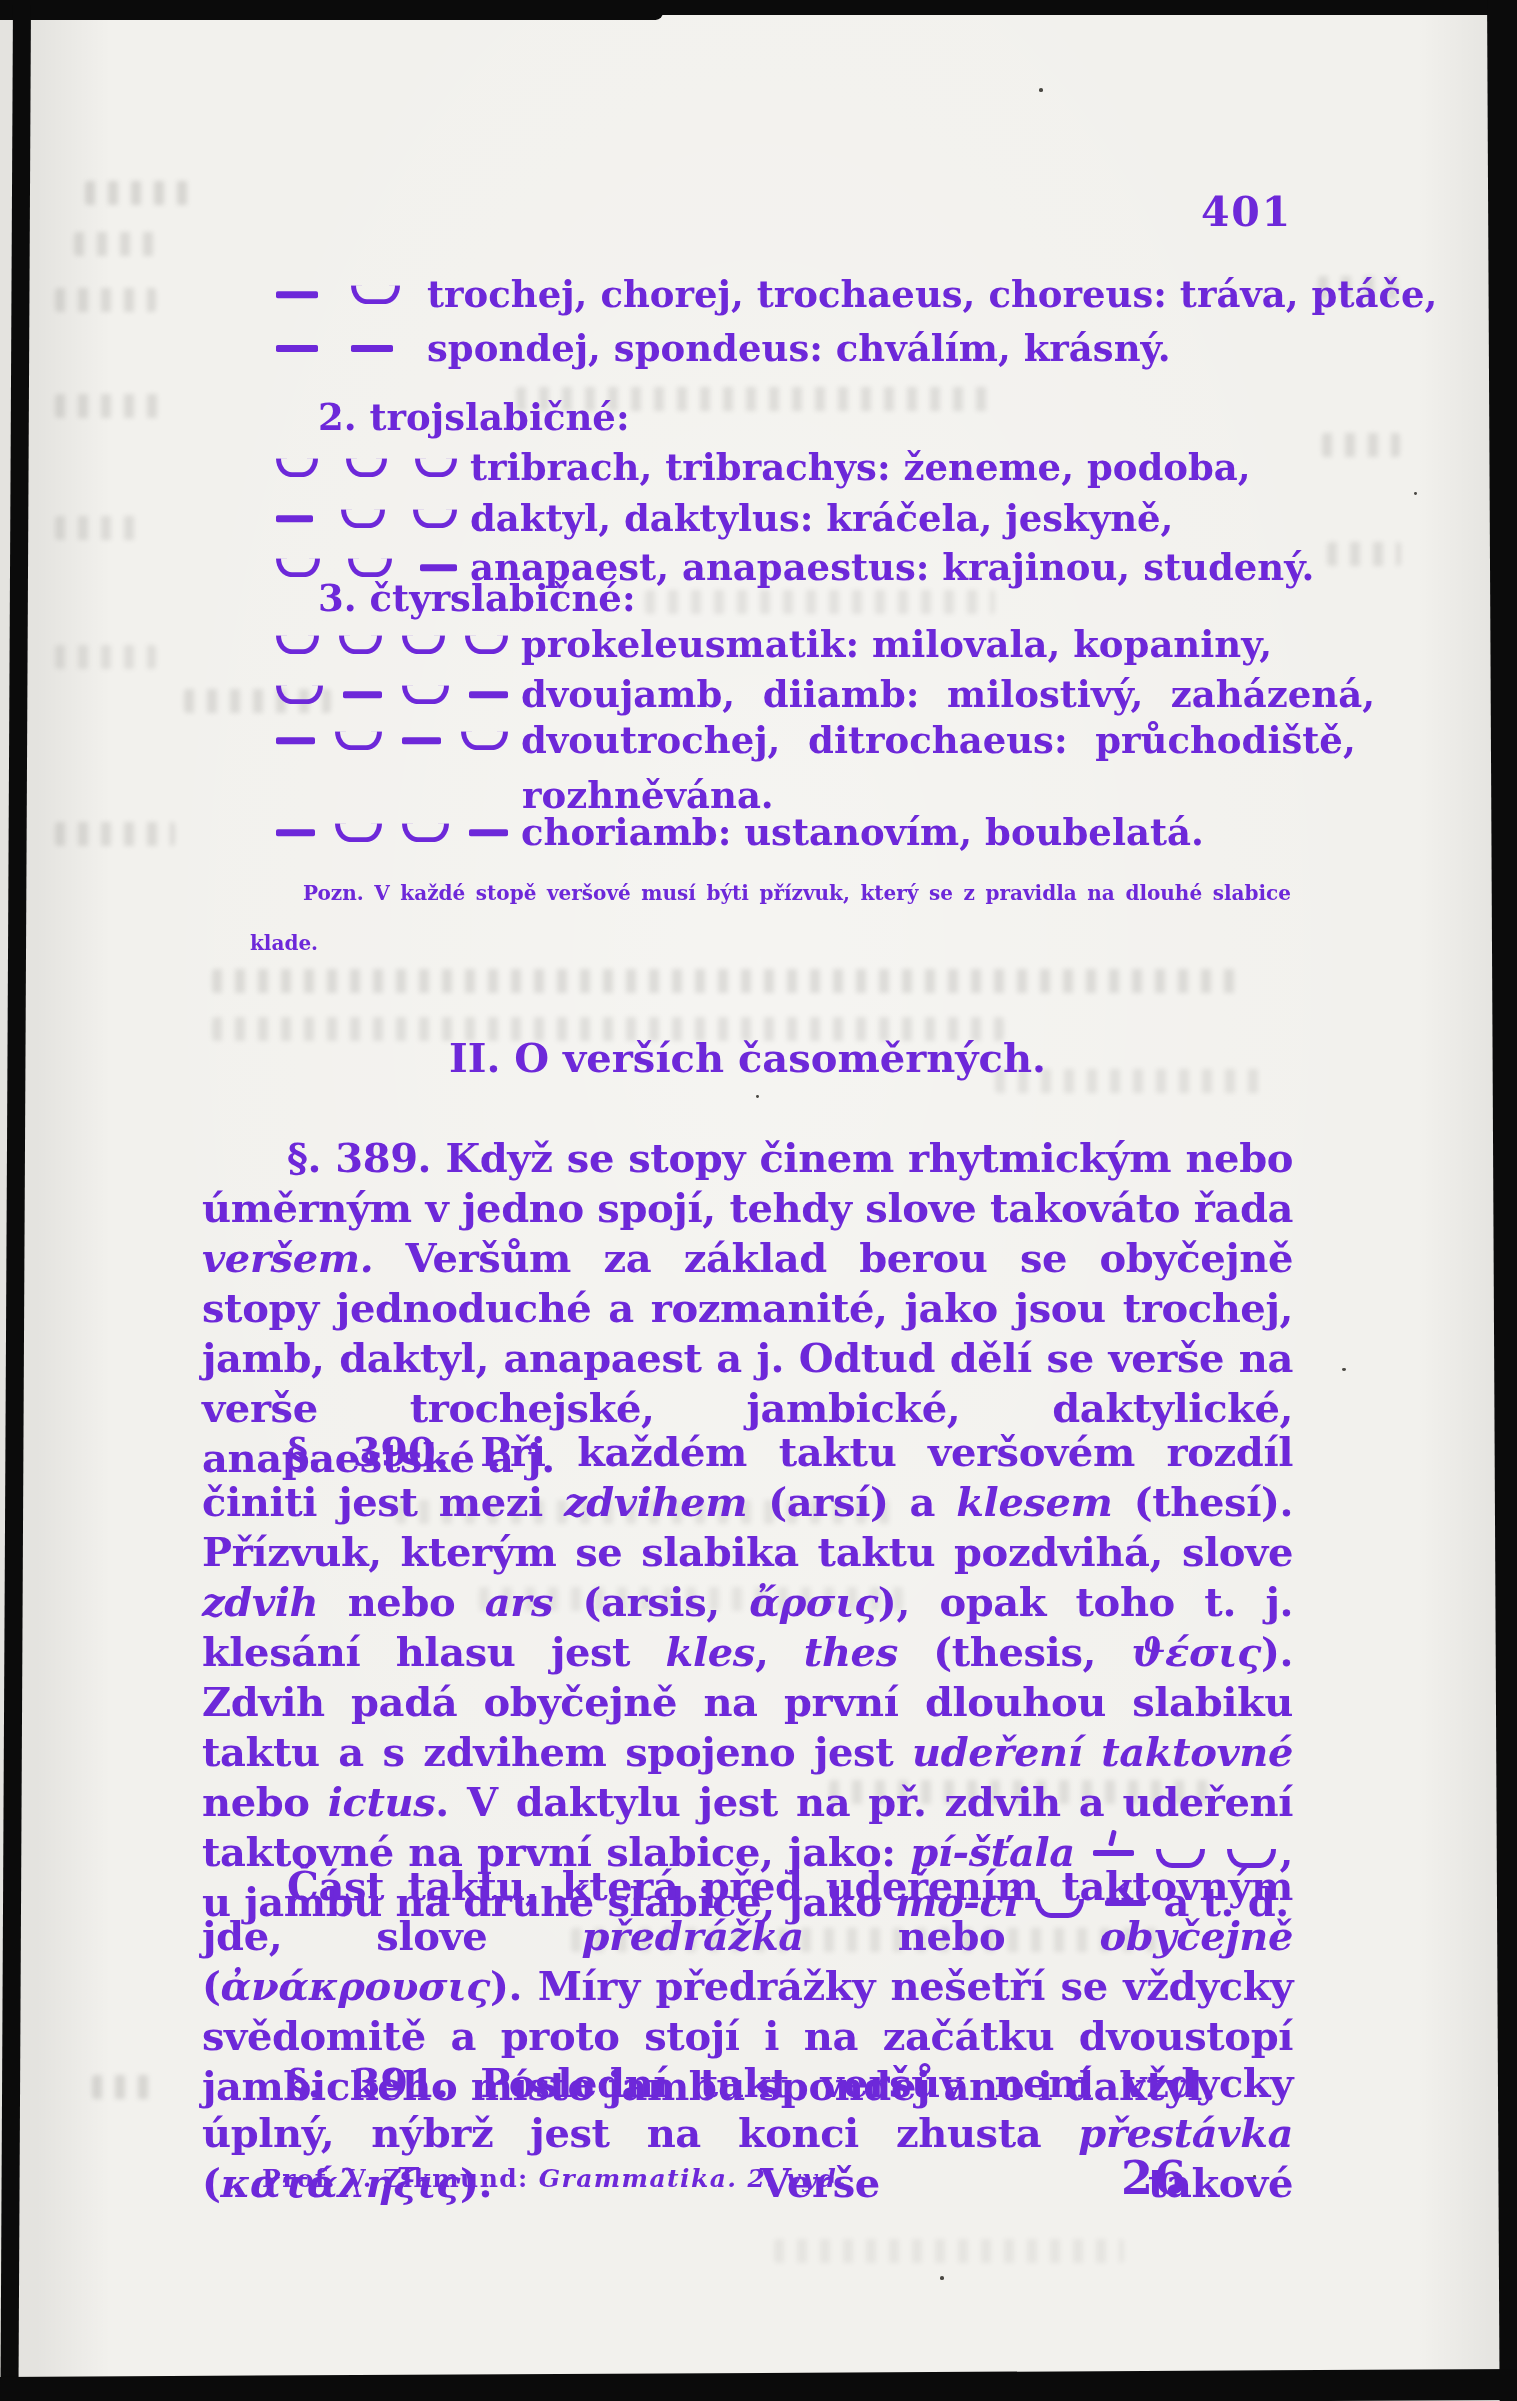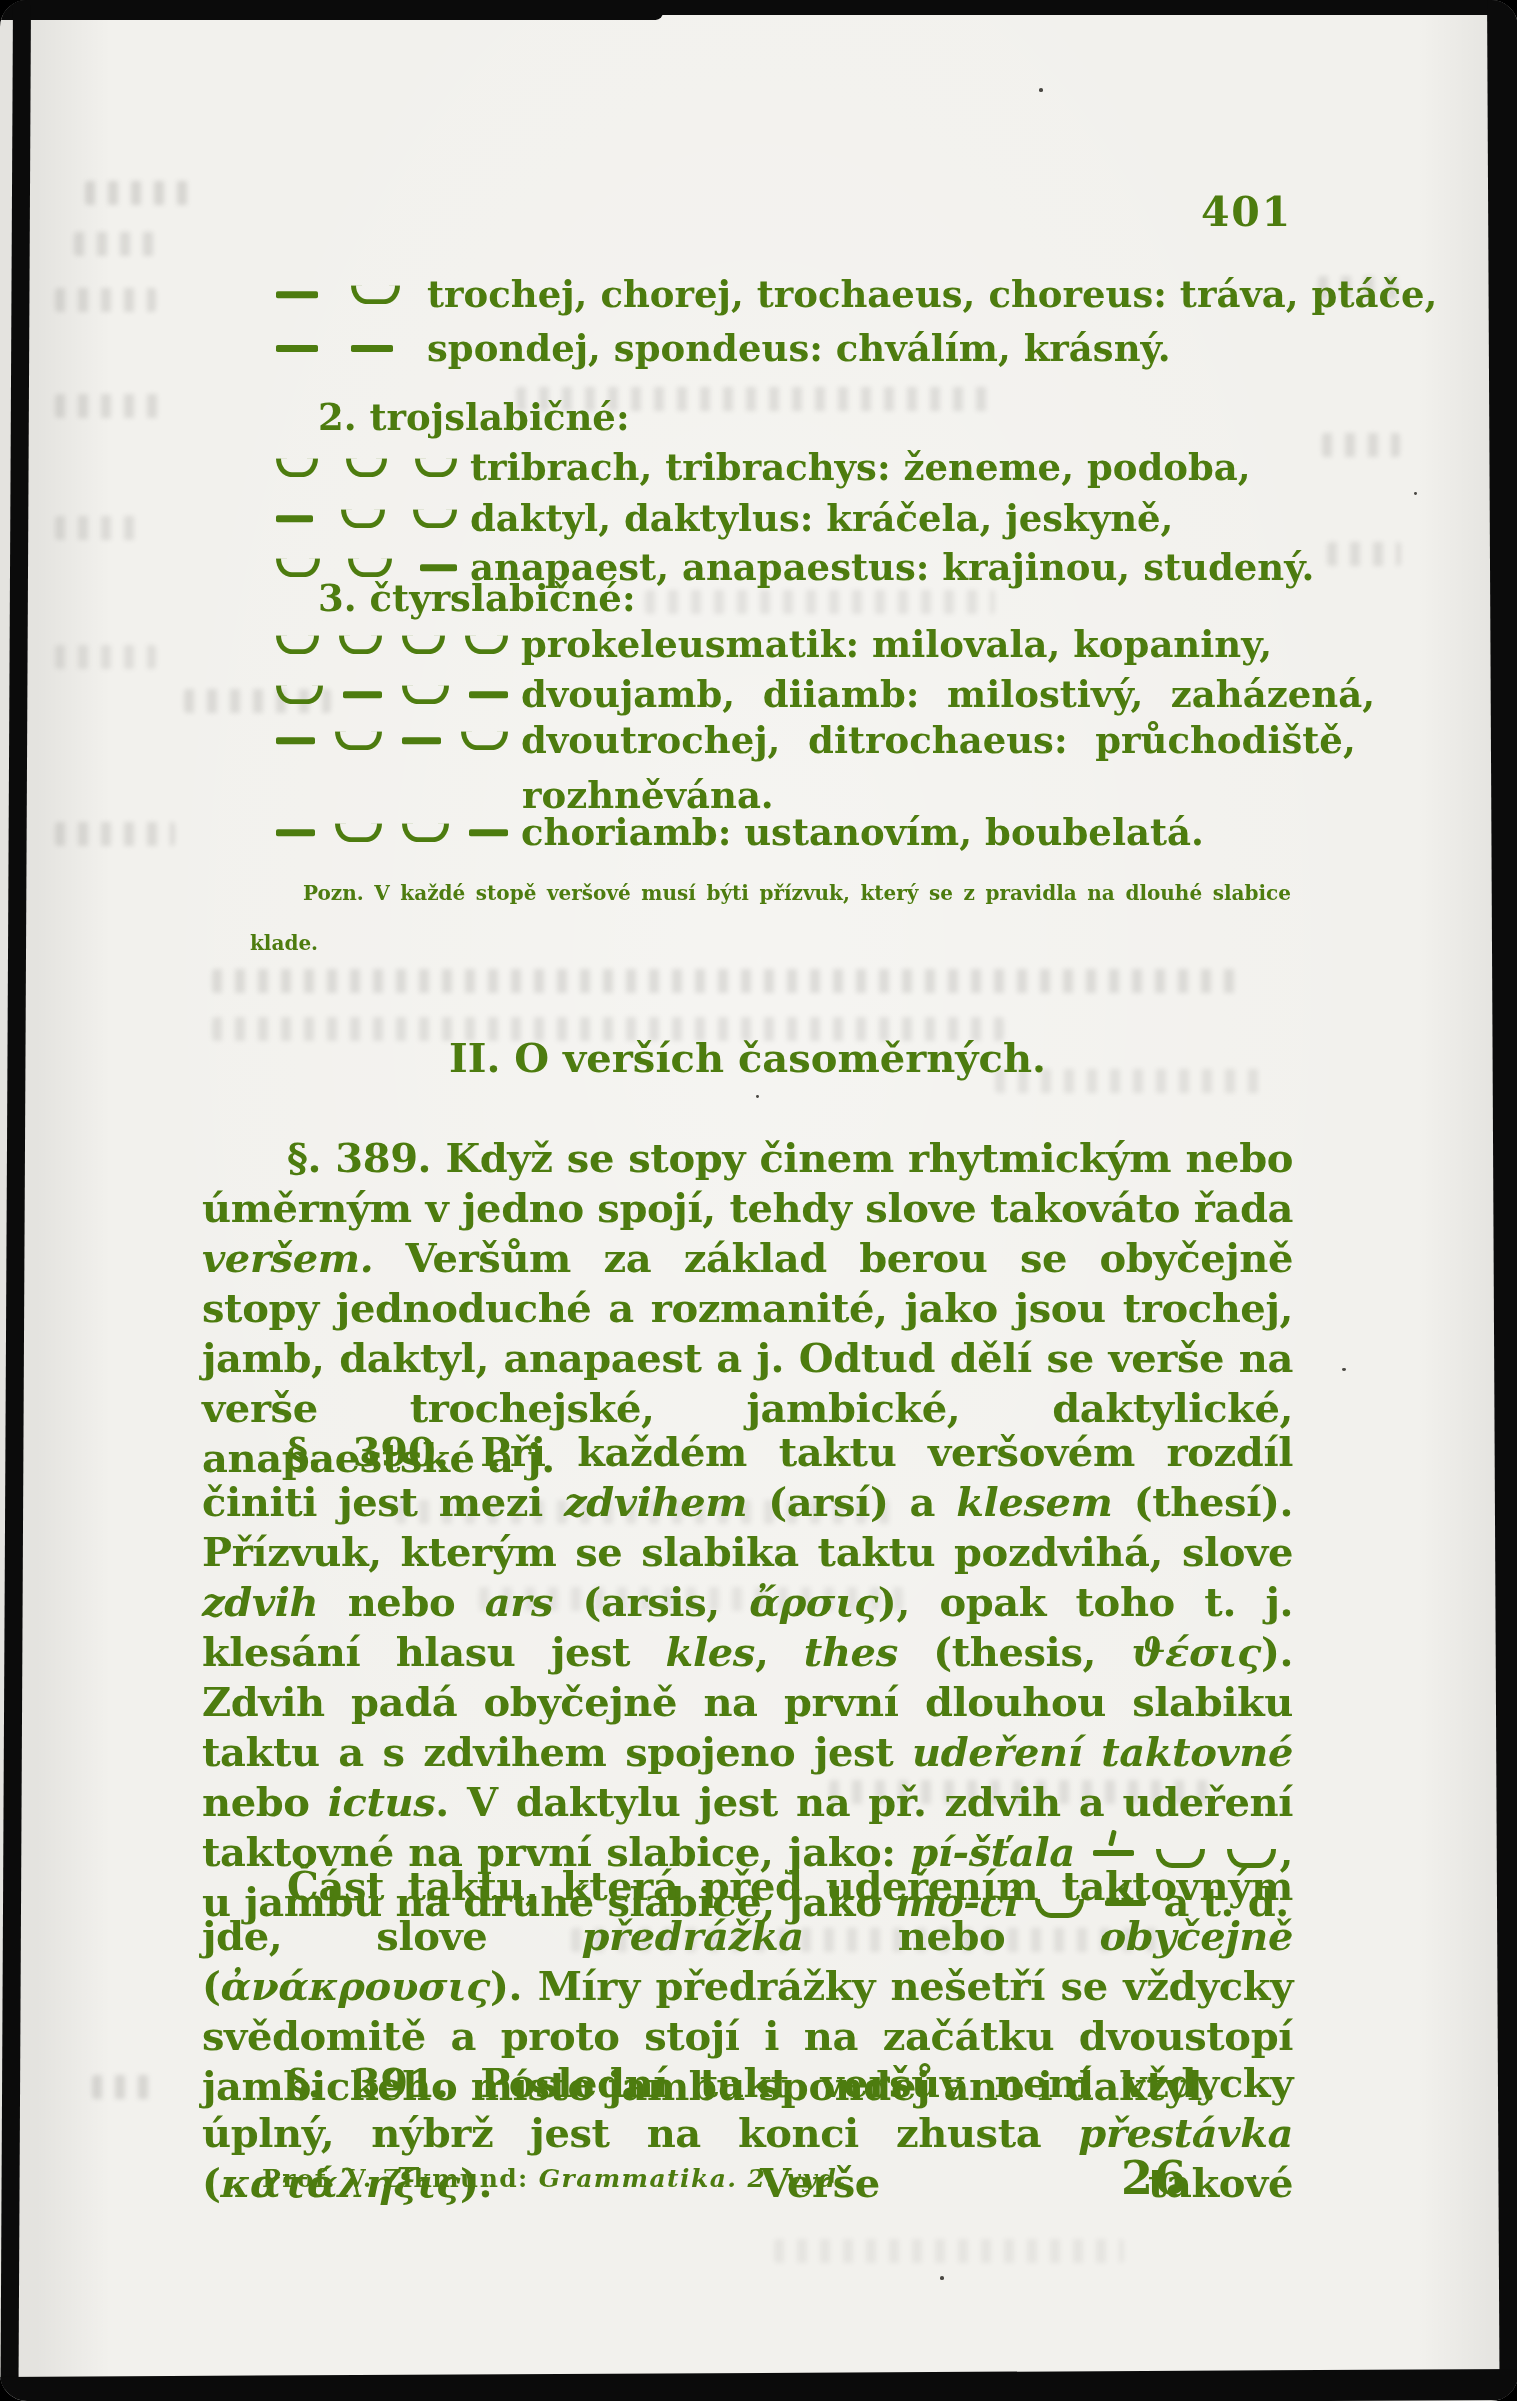--- a/index.html
+++ b/index.html
@@ -1,20 +1,20 @@
 <!DOCTYPE html>
 <html style="font-size:14.7px"><head>
 <meta charset="utf-8">
 <style>
   html,body{margin:0;padding:0;background:#000;}
   #stage{
     position:relative;width:1518px;height:2401px;overflow:hidden;
     background:#f2f1ed;
     font-family:"DejaVu Serif","Liberation Serif",serif;
-    color:#4d7c0f;font-weight:bold;border-radius:27px;
+    color:#6d28d9;font-weight:bold;
   }
   #stage::before{
     content:"";position:absolute;inset:0;pointer-events:none;
     background:
       radial-gradient(ellipse at 50% 40%, rgba(255,255,255,.25) 0%, rgba(0,0,0,0) 60%),
       linear-gradient(90deg, rgba(0,0,0,.06) 0 37px, rgba(0,0,0,0) 111px),
       linear-gradient(270deg, rgba(0,0,0,.05) 0 28px, rgba(0,0,0,0) 101px);
   }
   
   .edge{position:absolute;background:#0b0b0b;}

